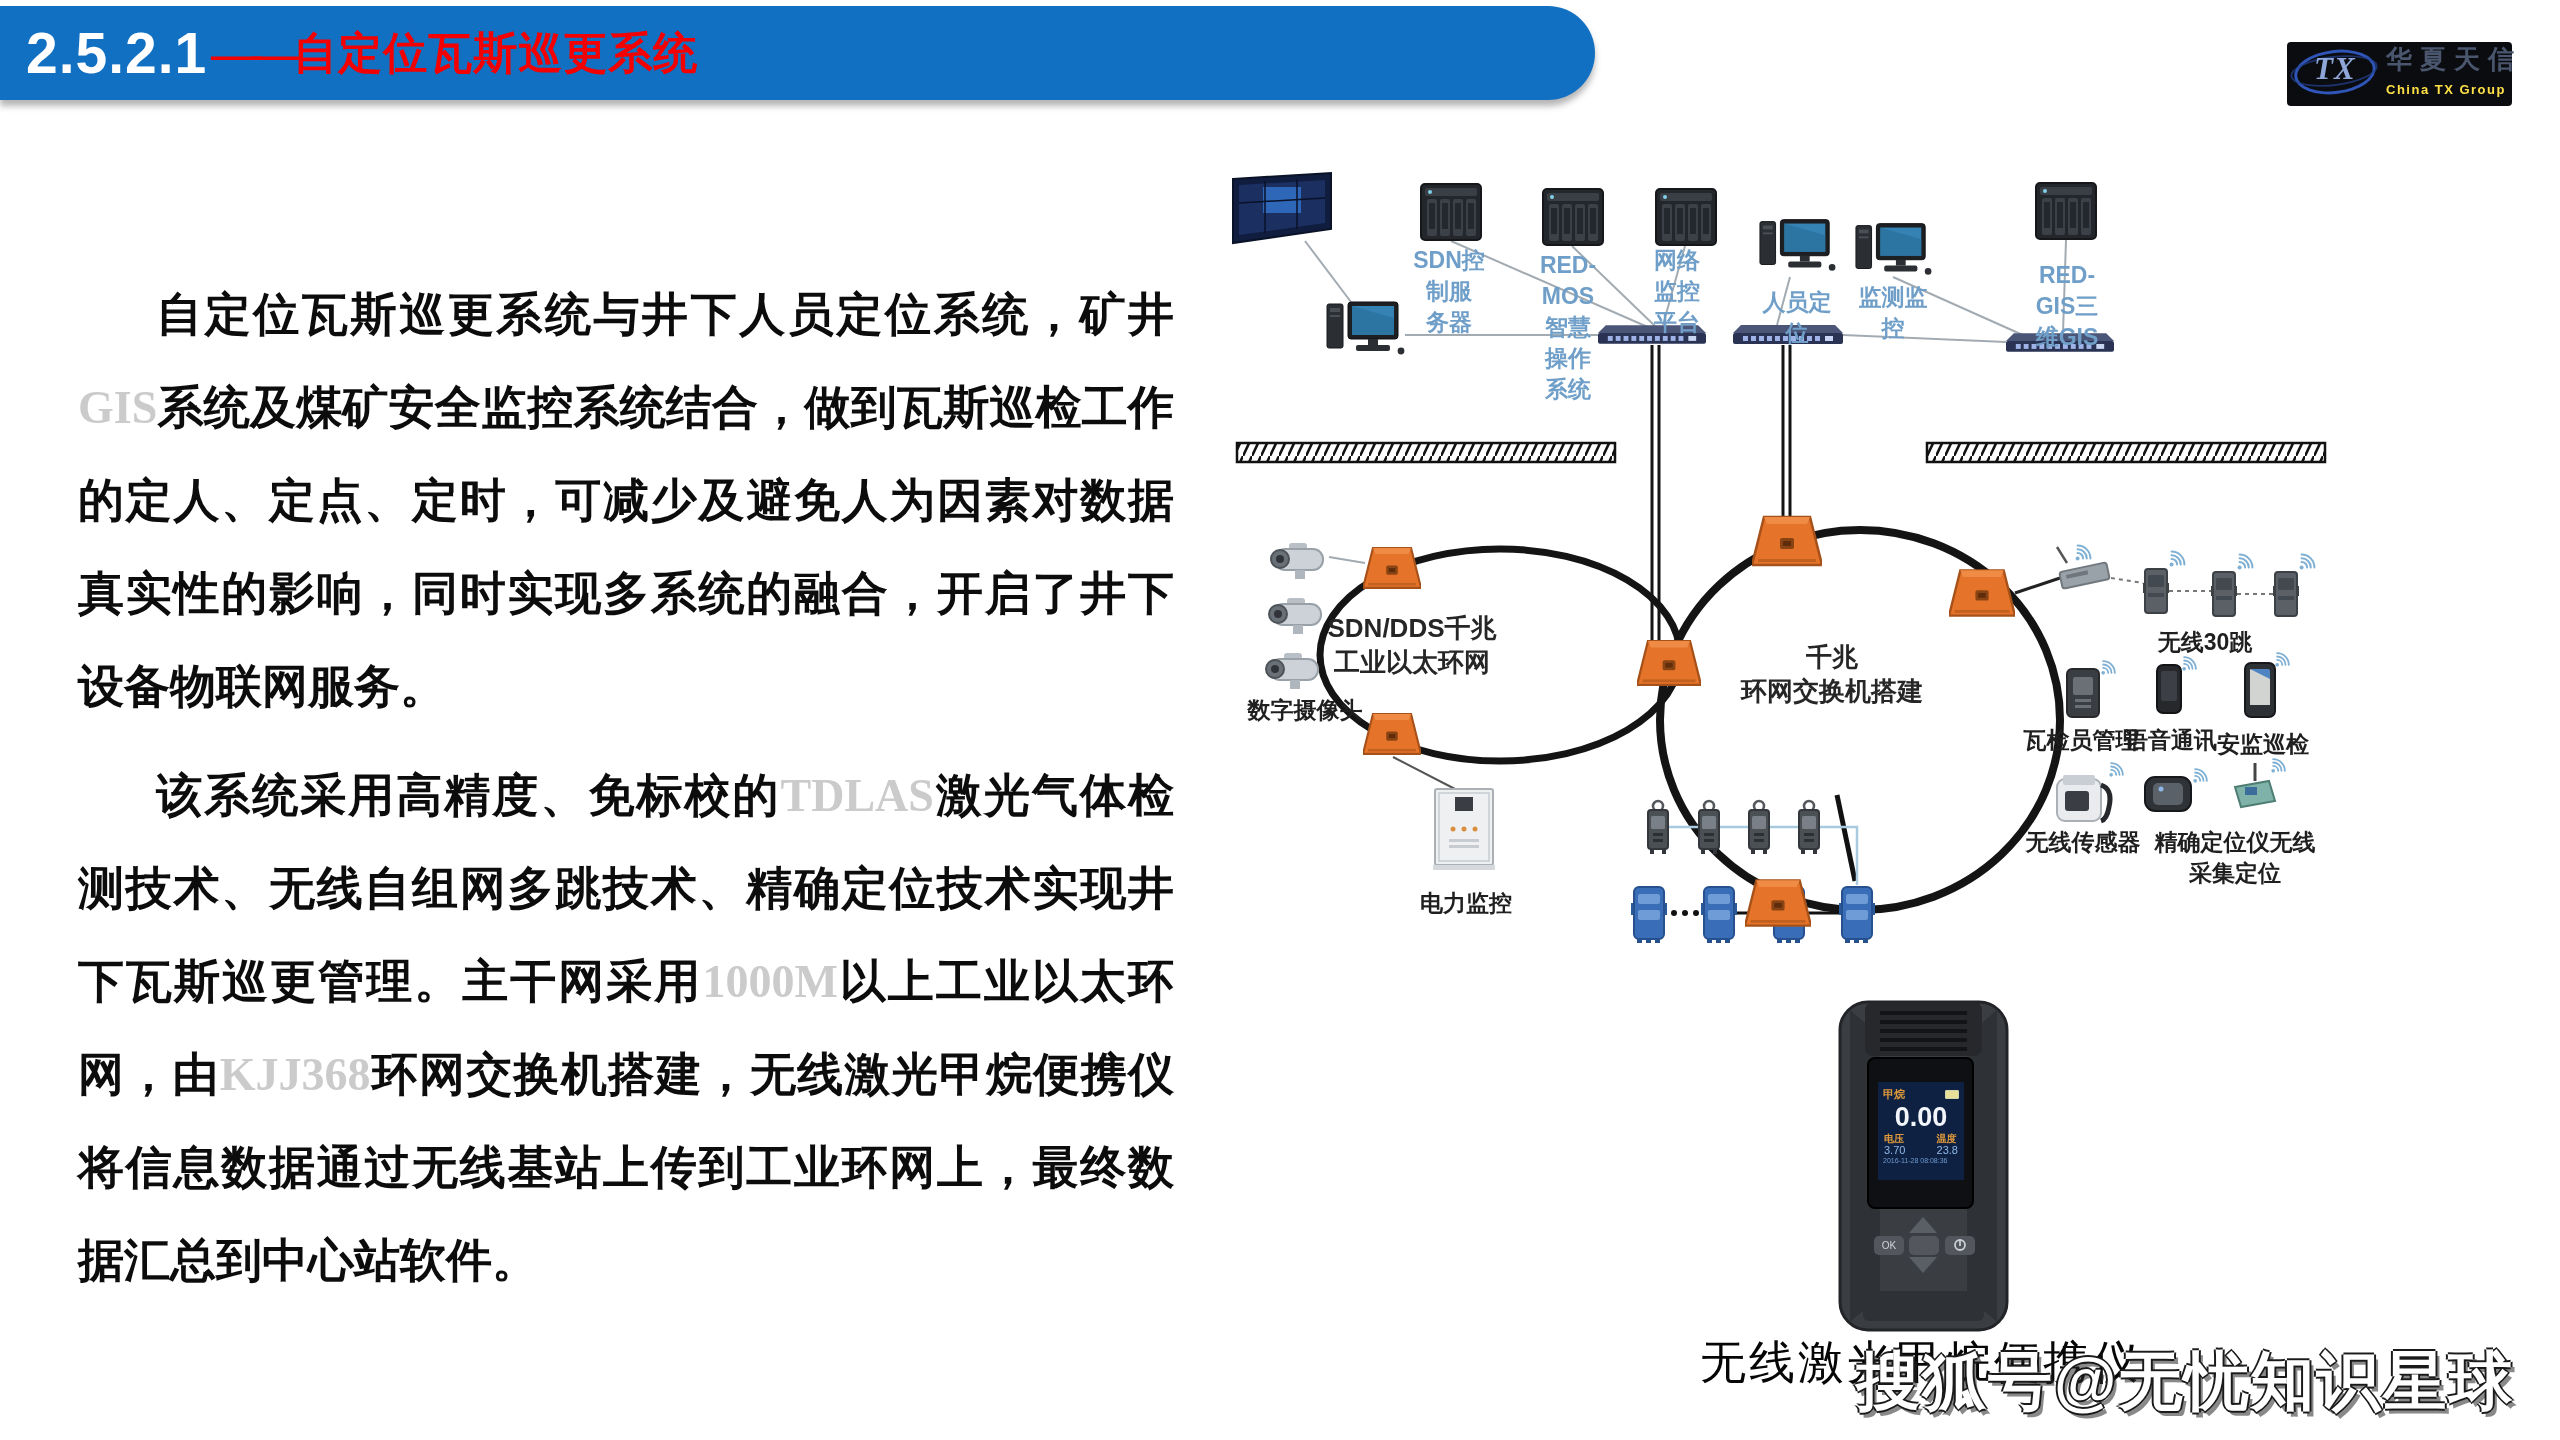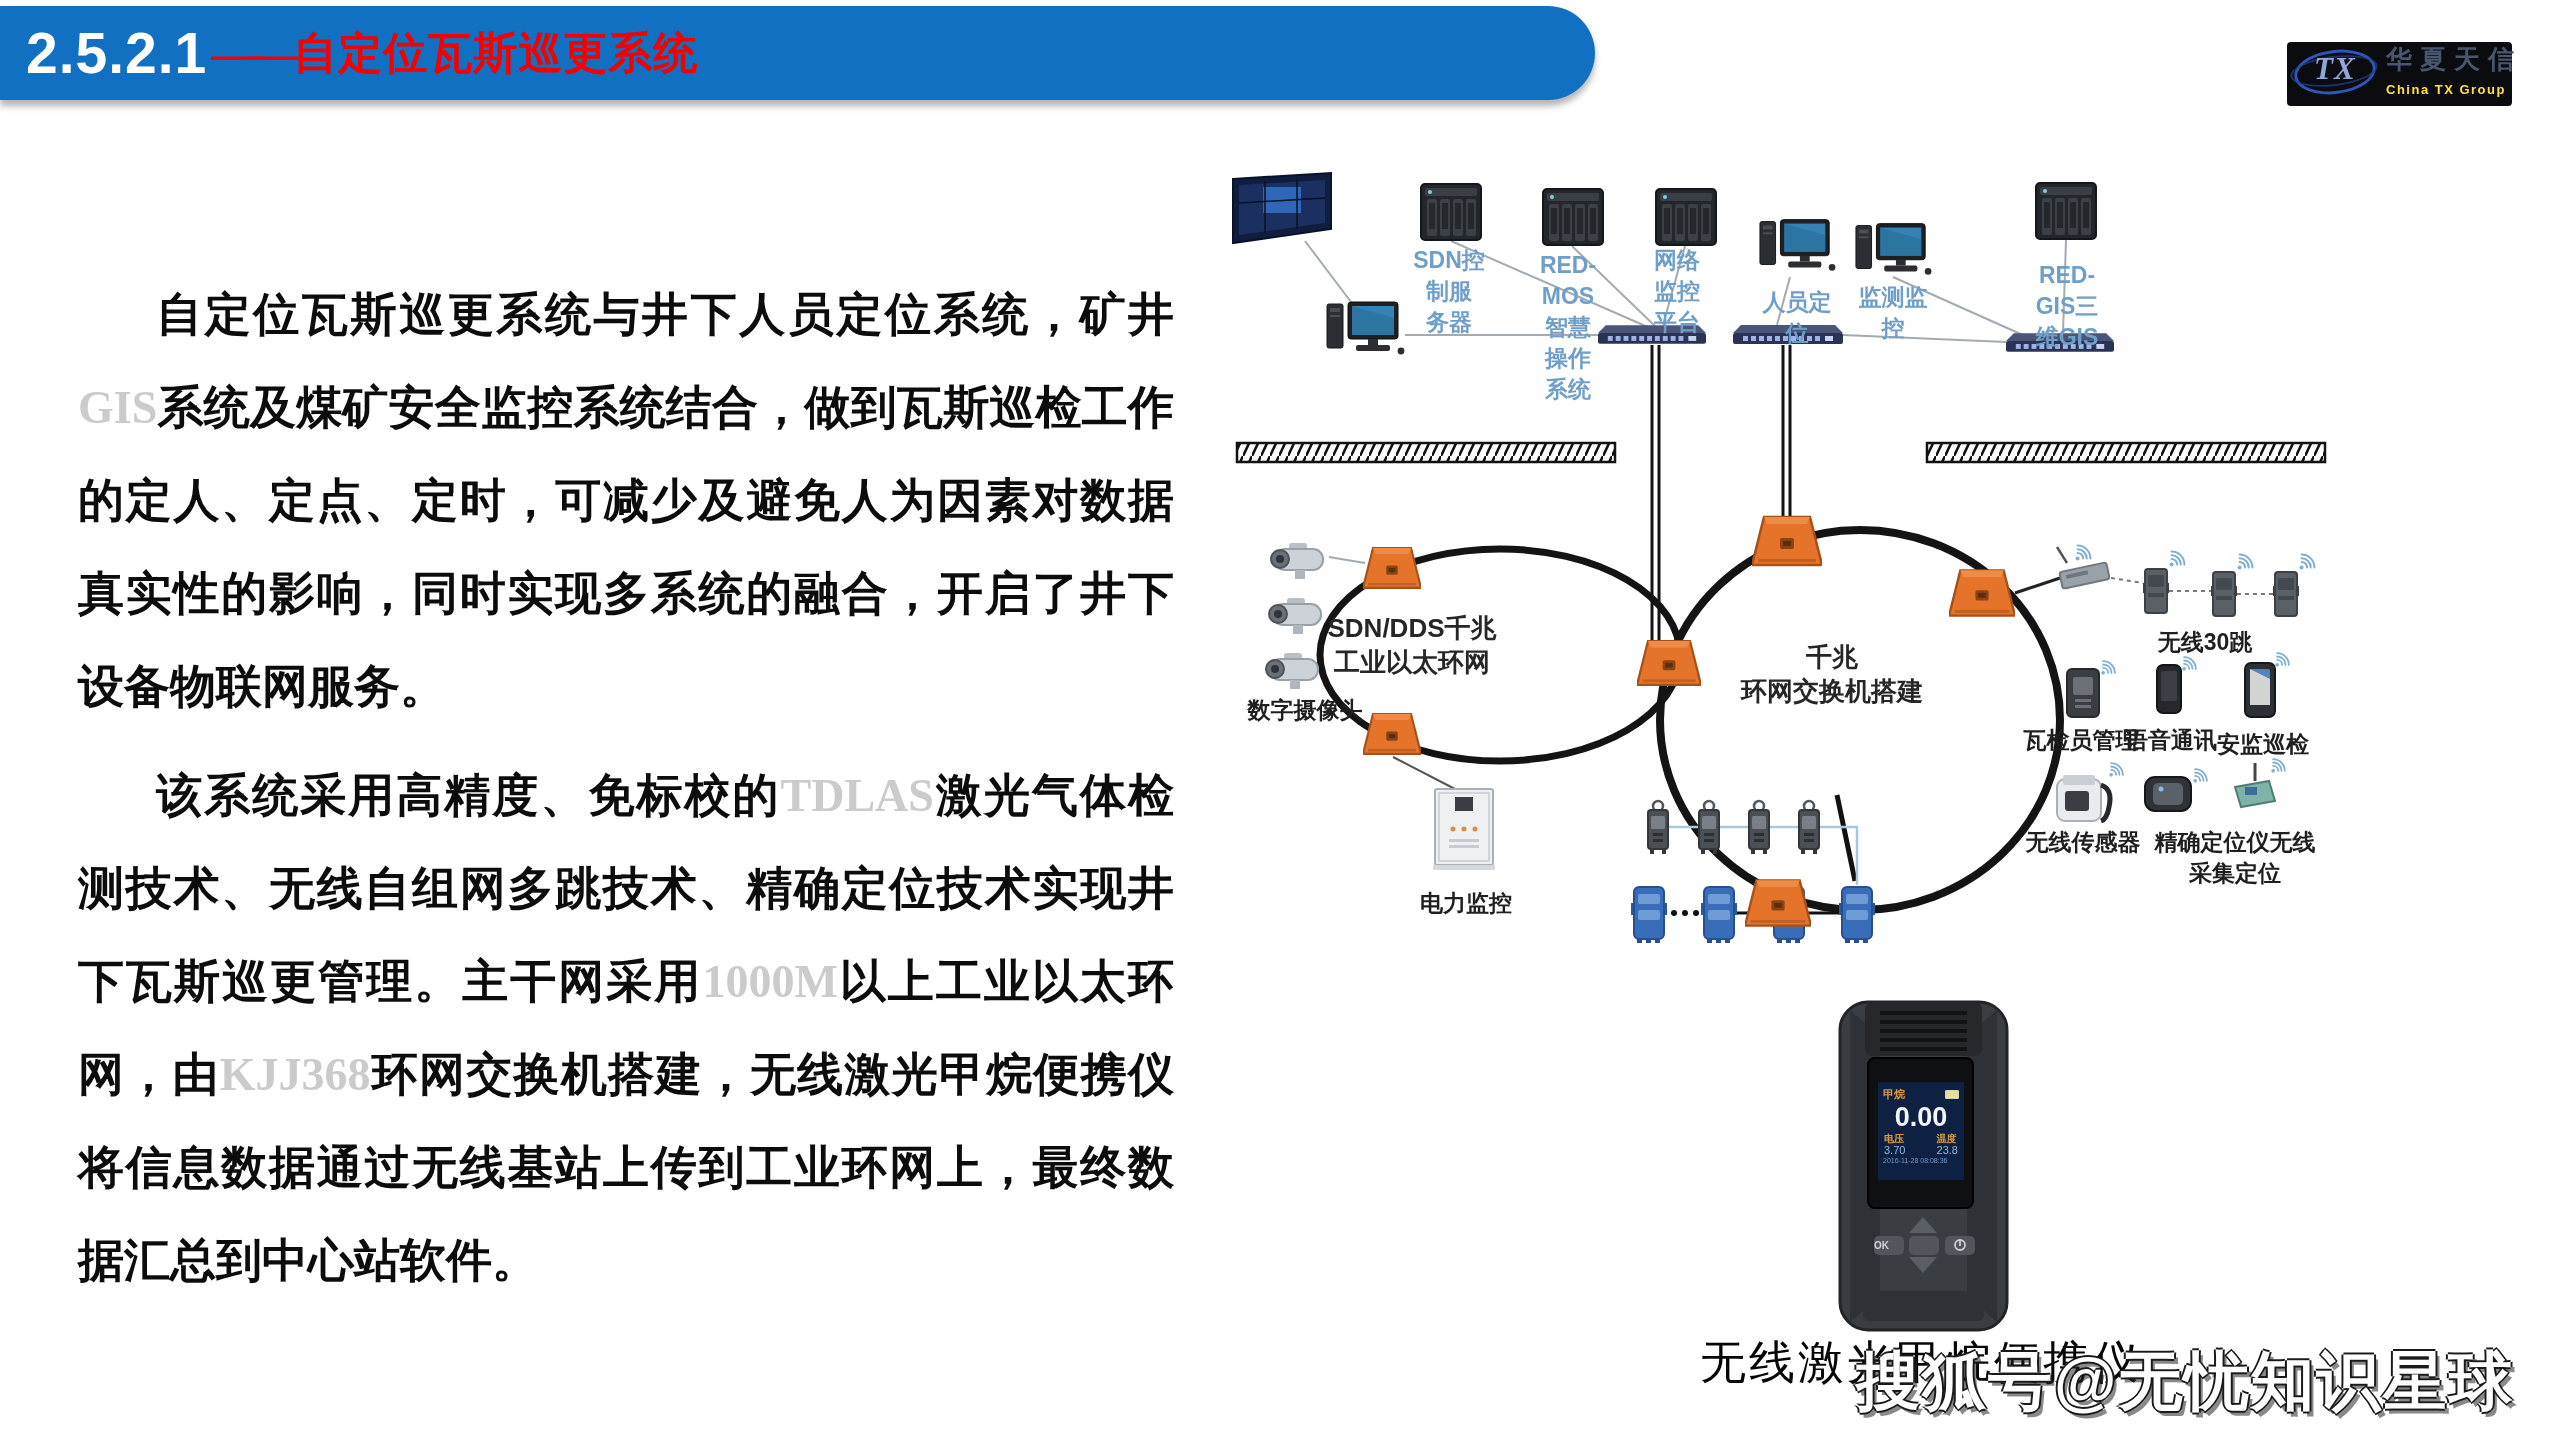--- a/index.html
+++ b/index.html
@@ -55,21 +55,21 @@
   .hh-gas{color:#e09a3c;font-size:11px;font-weight:bold;}
   .hh-batt{width:12px;height:7px;border:1px solid #cfd6a8;background:#e8e09a;border-radius:1px;}
   .hh-val{color:#f2f6fb;font-size:27px;font-weight:bold;text-align:center;line-height:30px;
           font-family:"Liberation Sans","DejaVu Sans",sans-serif;}
   .hh-cols{display:flex;justify-content:space-between;padding:1px 4px 0 4px;}
   .hh-col{text-align:left;}
   .hh-lab{color:#e09a3c;font-size:10px;font-weight:bold;line-height:11px;}
   .hh-v{color:#8fb8e8;font-size:11px;line-height:12px;}
   .hh-date{color:#6f9ad0;font-size:7px;line-height:9px;padding-left:3px;white-space:nowrap;}
   .hh-ok{position:absolute;left:649px;top:1141px;width:30px;height:19px;color:#cfd3d8;
-         font-size:10px;font-weight:bold;line-height:19px;}
+         font-size:10px;font-weight:normal;text-align:center;line-height:19px;}
 
   
   .caption{position:absolute;left:1700px;top:1332px;font-family:"Liberation Serif","DejaVu Serif",serif;
            font-size:46px;color:#060606;letter-spacing:3px;white-space:nowrap;}
   .watermark{position:absolute;left:1856px;top:1338px;font-size:64px;font-weight:bold;color:#ffffff;
              letter-spacing:2px;white-space:nowrap;
              text-shadow:2px 0 #1a1a1a,-2px 0 #1a1a1a,0 2px #1a1a1a,0 -2px #1a1a1a,
                          4px 5px 0 rgba(40,40,40,.55);}
 </style>
 </head>

